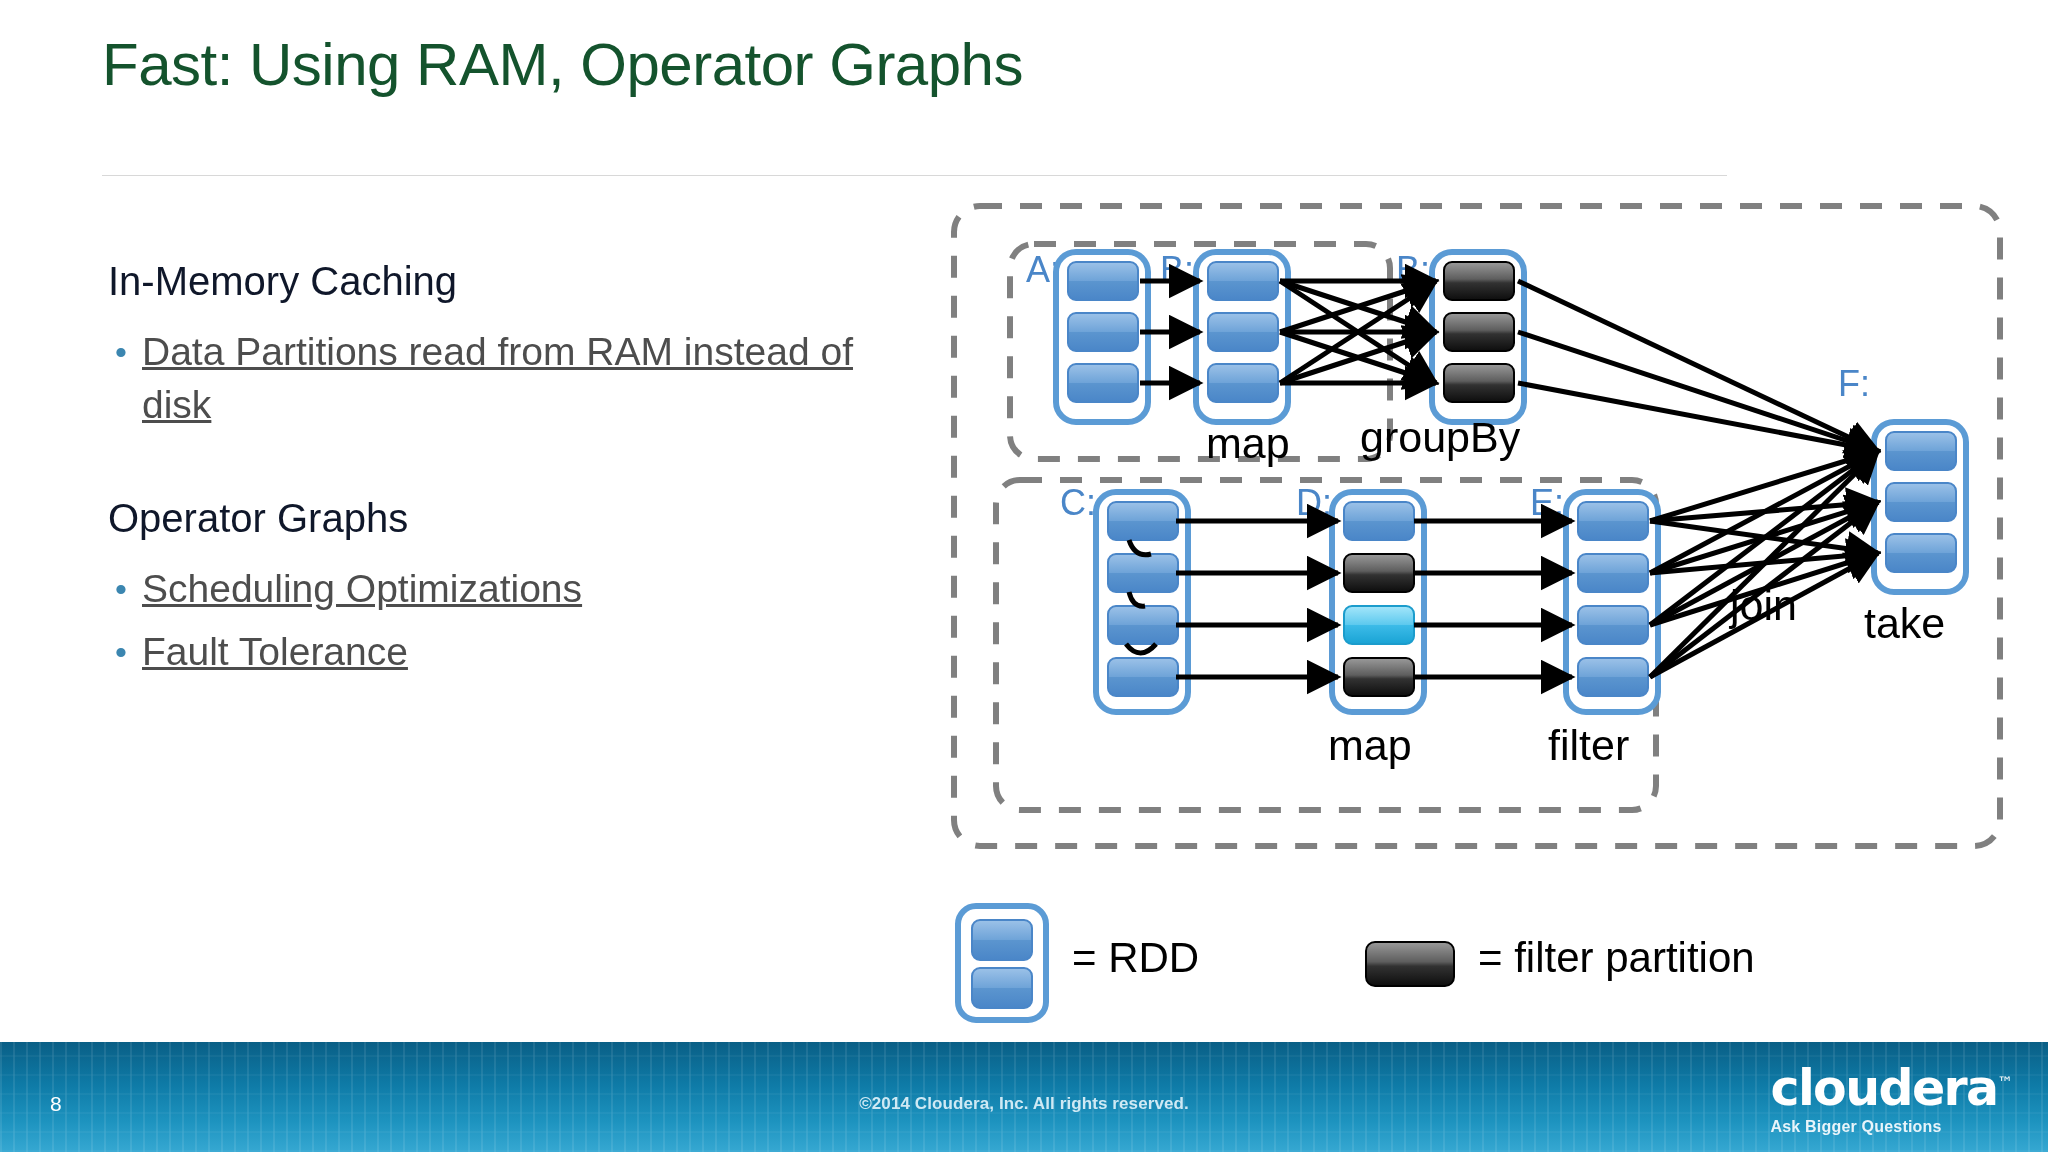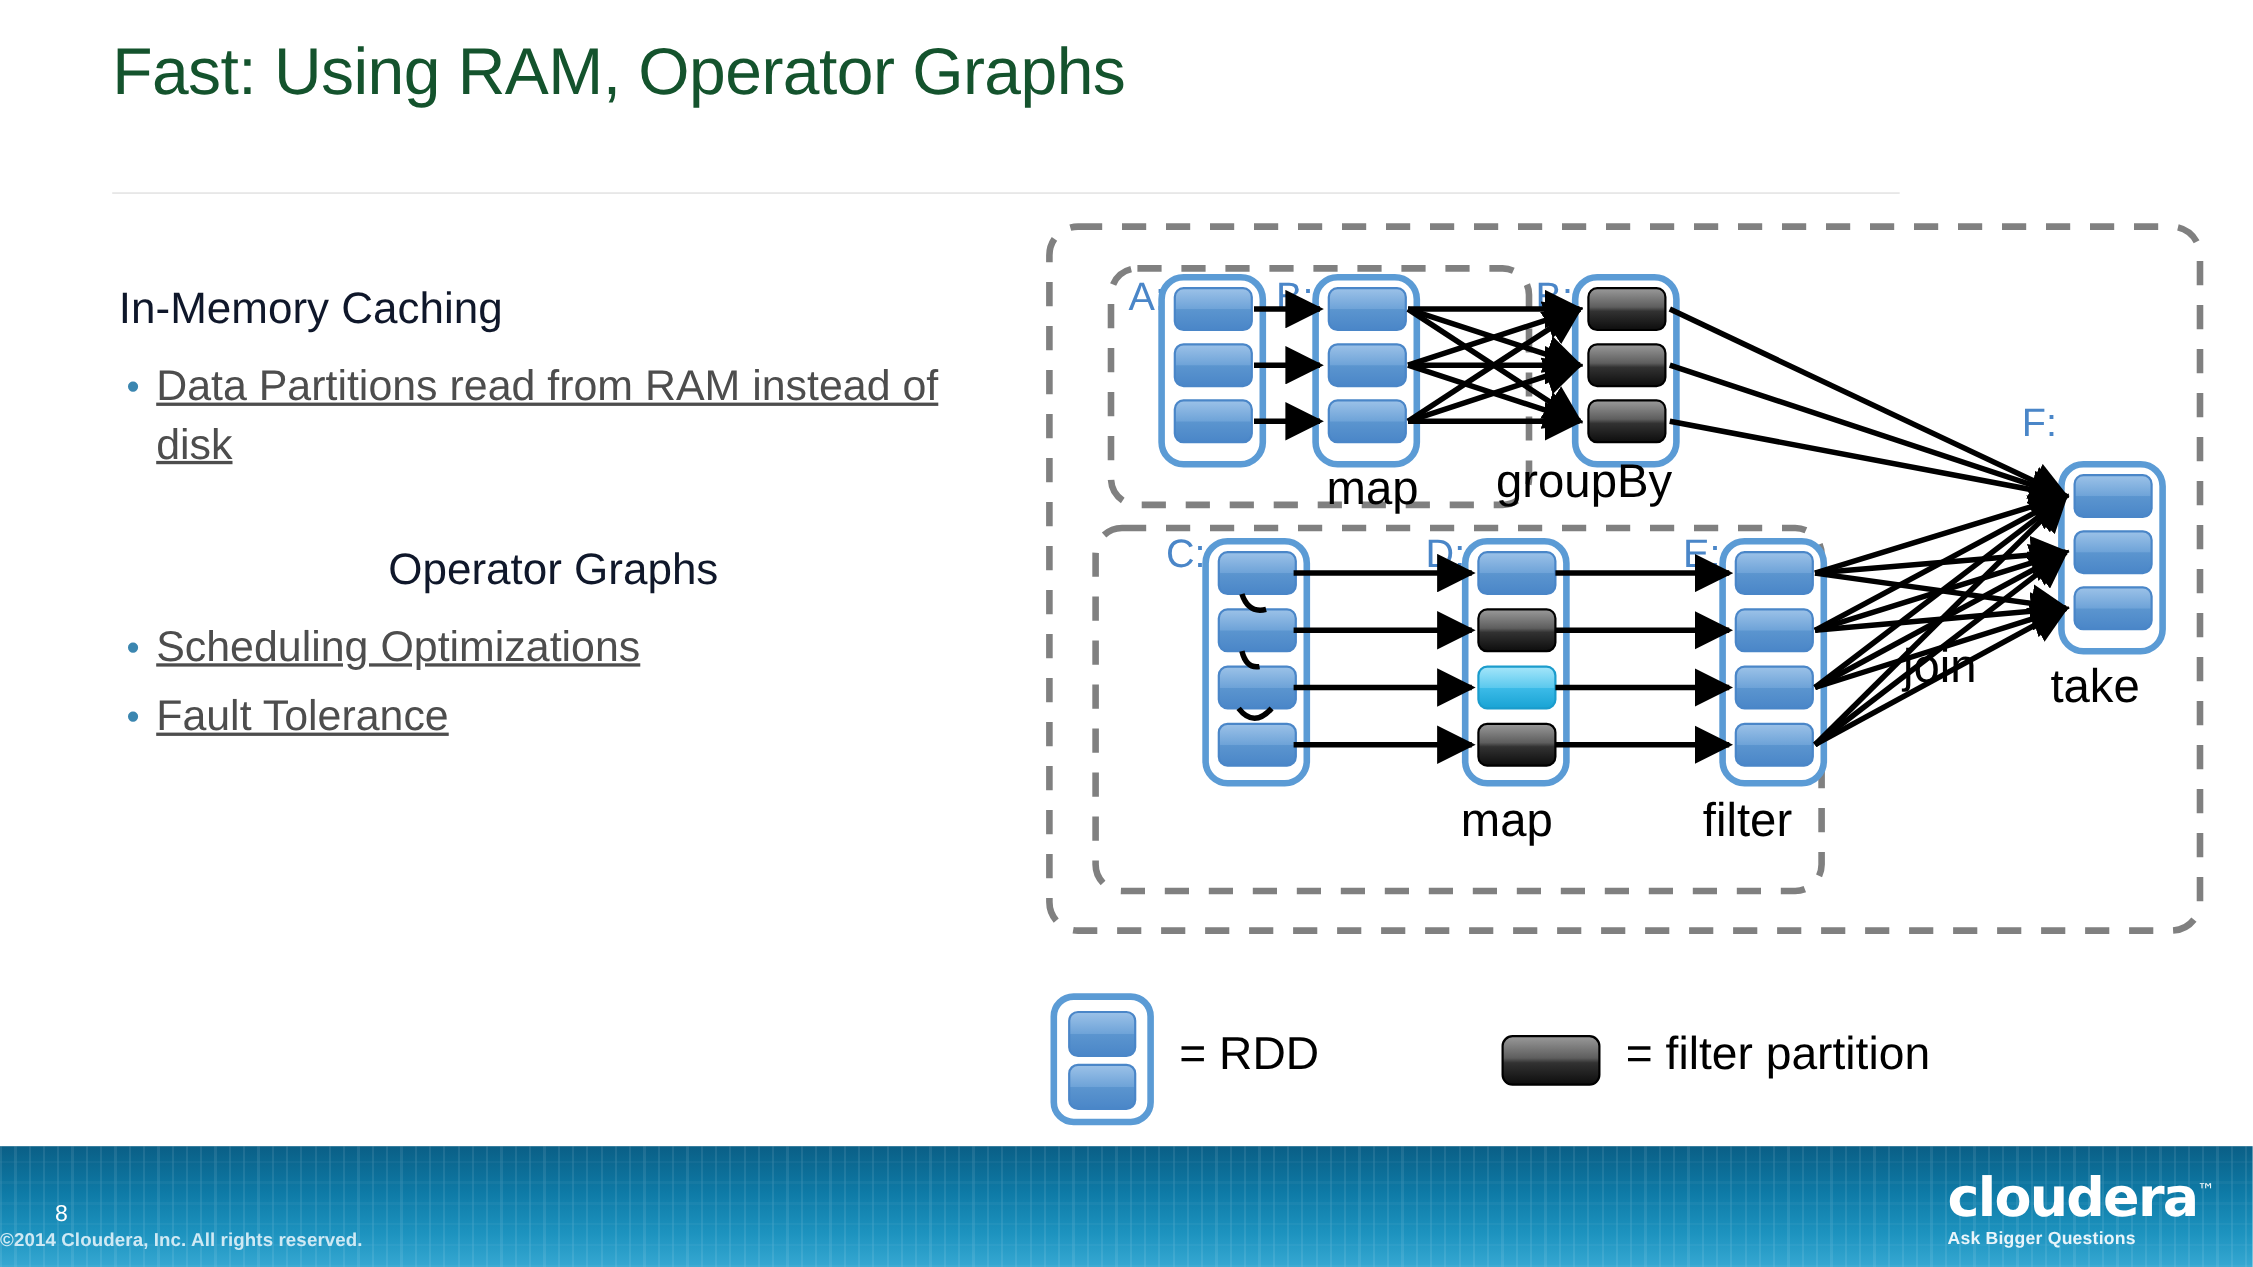--- a/index.html
+++ b/index.html
@@ -43,21 +43,21 @@
     top: 258px;
     width: 790px;
   }
   .sec-head {
     font-size: 40px;
     font-weight: normal;
     color: #0f172a;
     margin: 0 0 22px 0;
     line-height: 1.15;
   }
-  .sec-head.second { margin-top: 64px; text-align: center; }
+  .sec-head.second { margin-top: 64px; }
   .bullet-row {
     display: flex;
     align-items: flex-start;
     margin-bottom: 10px;
   }
   .bullet-dot {
     width: 34px;
     flex: 0 0 34px;
     color: #3b86b0;
     font-size: 34px;
@@ -122,26 +122,25 @@
     left: 50px;
     top: 50px;
     color: #ffffff;
     font-size: 21px;
   }
   #copyright {
     position: absolute;
     left: 0;
     right: 0;
     top: 52px;
-    text-align: left;
+    text-align: center;
     color: #cfe9f4;
     font-size: 17px;
     font-weight: bold;
     letter-spacing: .1px;
-    margin-top: 24px;
   }
   #brand {
     position: absolute;
     right: 36px;
     top: 22px;
     text-align: left;
   }
   #brand-name {
     color: #ffffff;
     font-size: 49px;

